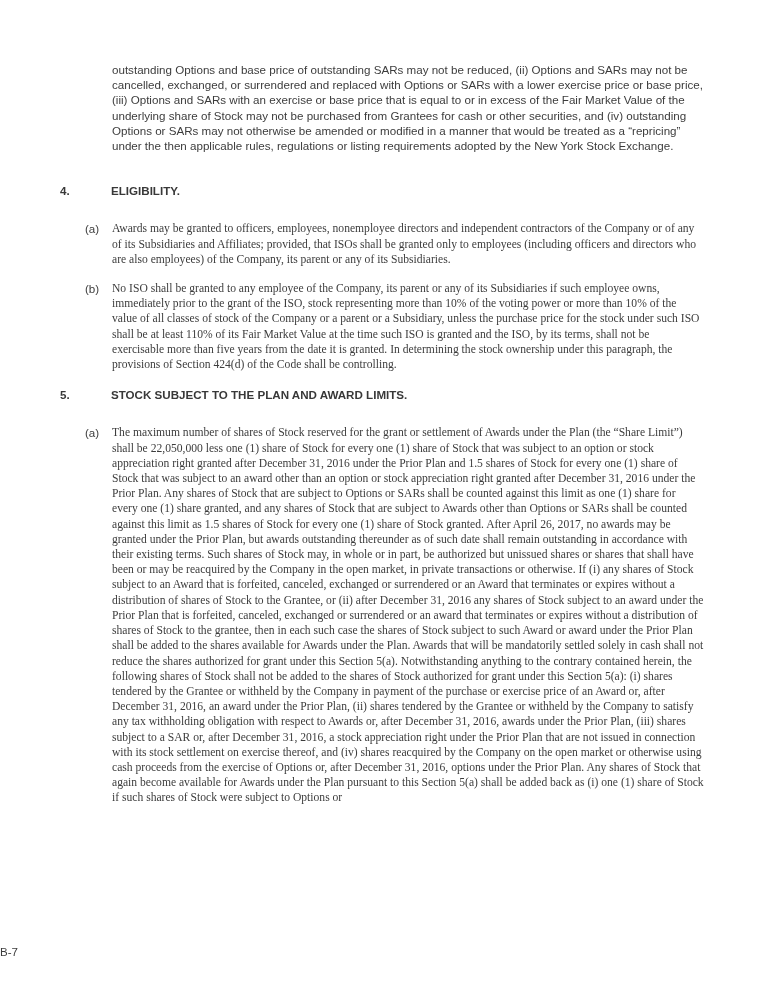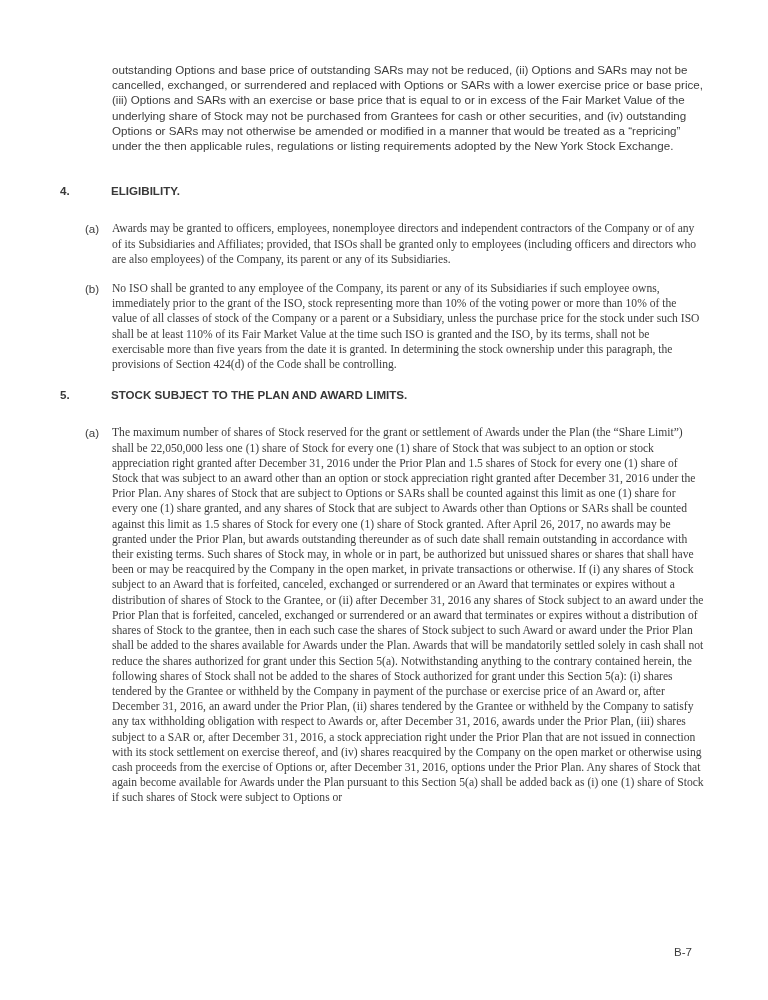--- a/index.html
+++ b/index.html
@@ -53,21 +53,21 @@
     text-align: left;
     font-family: Liberation Serif, serif;
   }
   .gap-after-a { margin-bottom: 14px; }
   .gap-after-b { margin-bottom: 15px; }
   .page-footer {
     position: absolute;
     top: 944px;
     left: 0;
     width: 692px;
-    text-align: right;
+    text-align: left;
     font-size: 11.6px;
     line-height: 15.2px;
     color: #3c3c3c;
   }
 </style>
 </head>
 <body>
 
 <div class="page">
   <div class="content">

